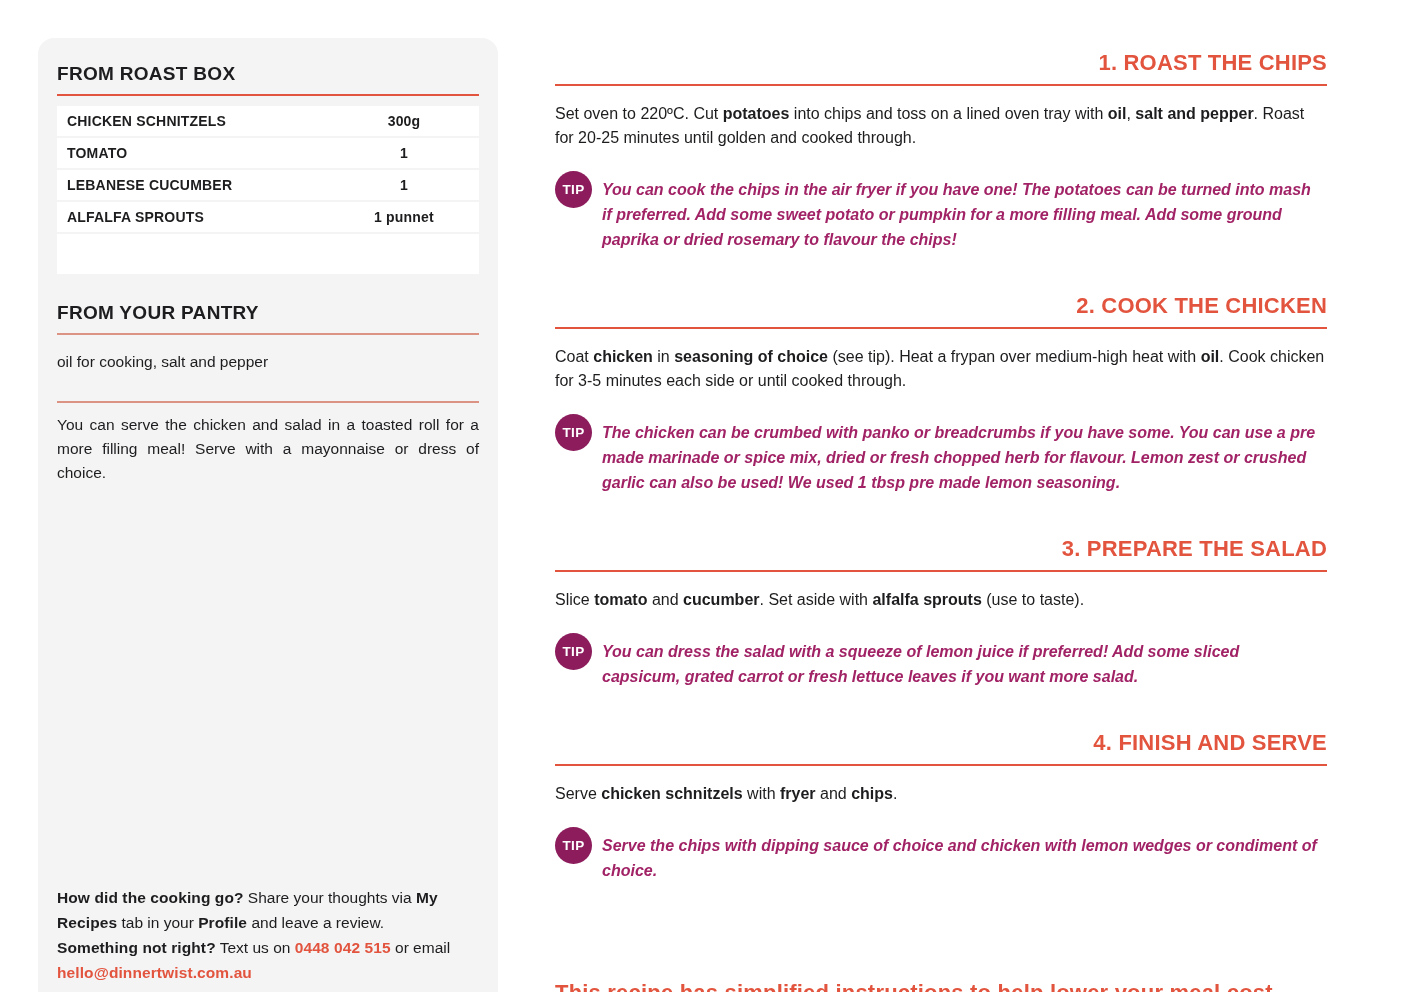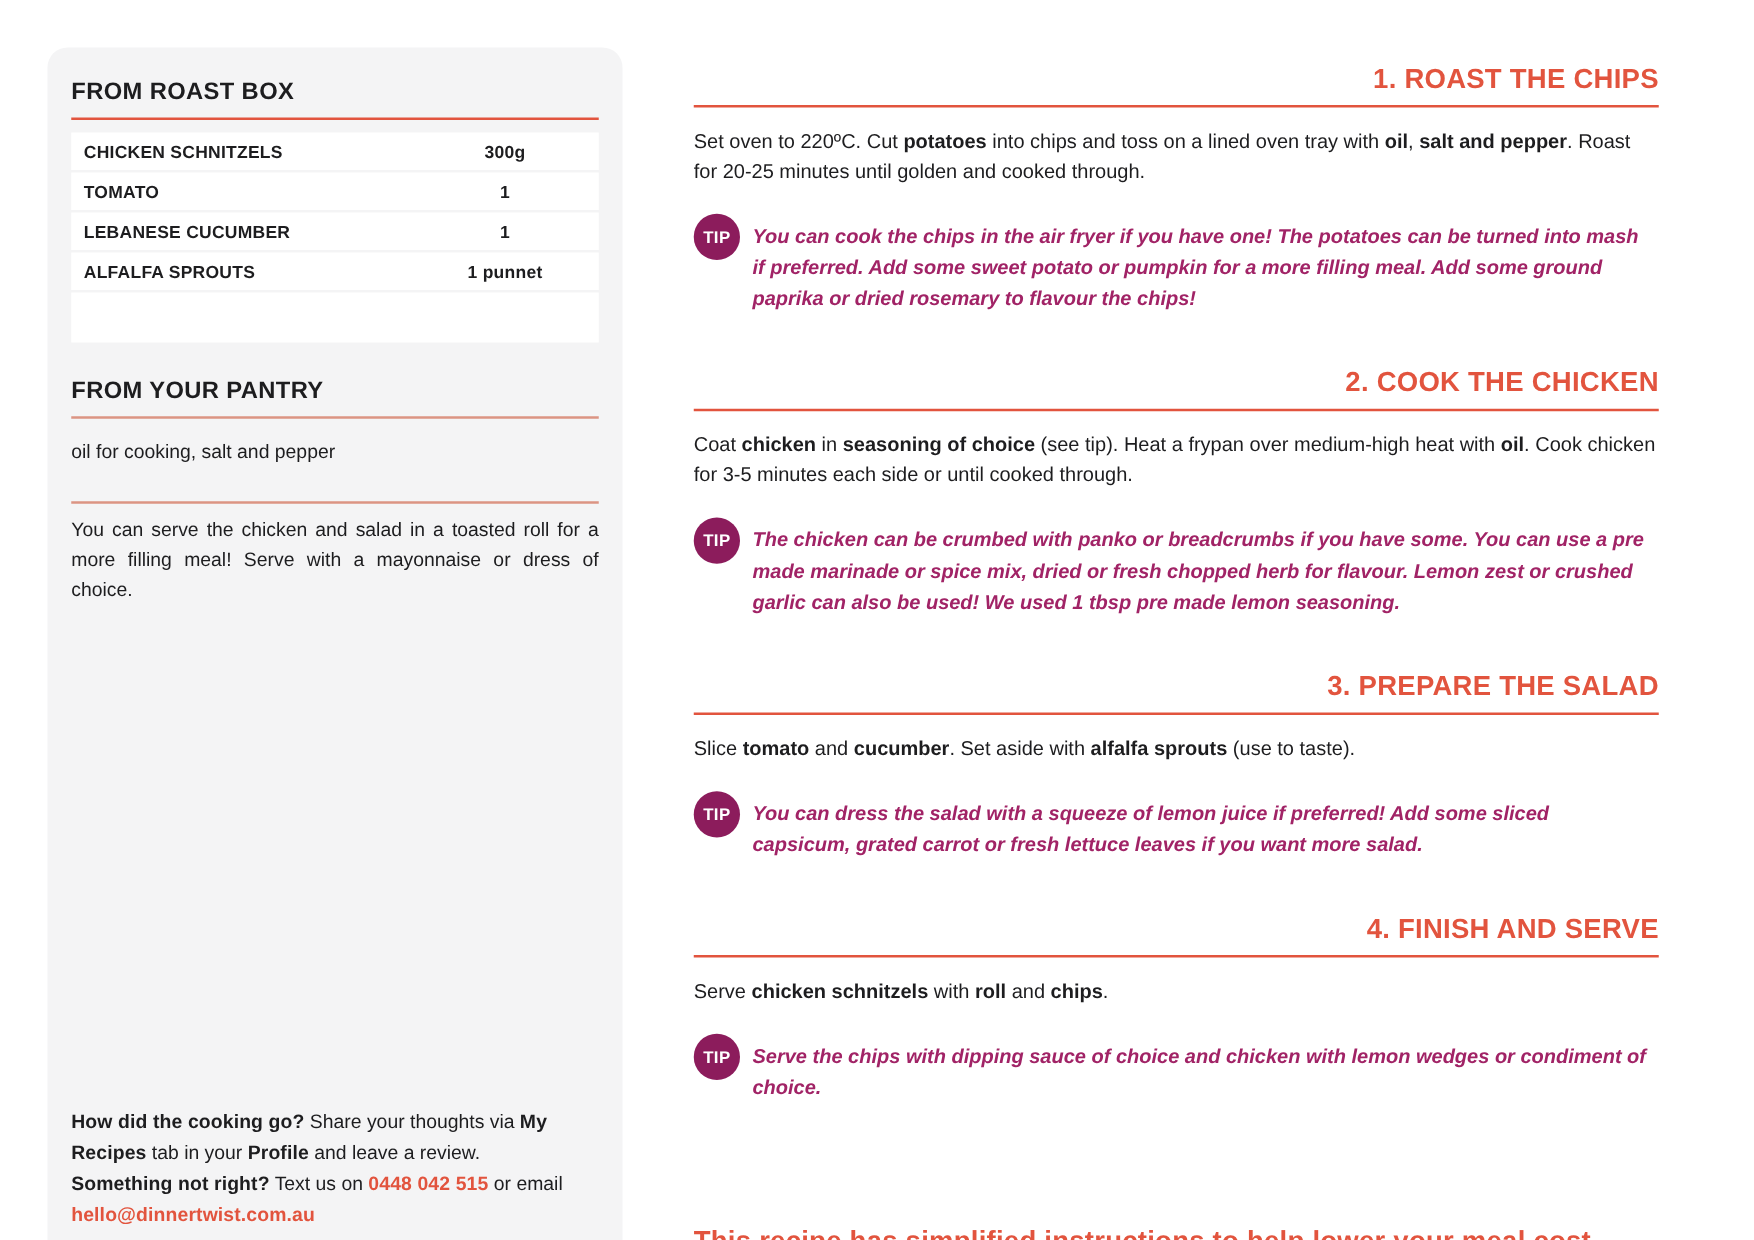--- a/index.html
+++ b/index.html
@@ -137,21 +137,21 @@
       <p class="body"><span>Slice </span><b>tomato</b><span> and </span><b>cucumber</b><span>. Set aside with </span><b>alfalfa sprouts</b><span> (use to taste).</span></p>
       <div class="tip">
         <span class="tip-badge">TIP</span>
         <span class="tip-text">You can dress the salad with a squeeze of lemon juice if preferred! Add some sliced capsicum, grated carrot or fresh lettuce leaves if you want more salad.</span>
       </div>
     </section>
 
     <section class="step">
       <h1>4. FINISH AND SERVE</h1>
       <div class="rule"></div>
-      <p class="body"><span>Serve </span><b>chicken schnitzels</b><span> with </span><b>roll</b><span> and </span><b>chips</b><span>.</span></p>
+      <p class="body"><span>Serve </span><b>chicken schnitzels</b><span> with </span><b>fryer</b><span> and </span><b>chips</b><span>.</span></p>
       <div class="tip">
         <span class="tip-badge">TIP</span>
         <span class="tip-text">Serve the chips with dipping sauce of choice and chicken with lemon wedges or condiment of choice.</span>
       </div>
     </section>
 
     <p class="footer-note">This recipe has simplified instructions to help lower your meal cost.</p>
   </main>
 </div>
 

